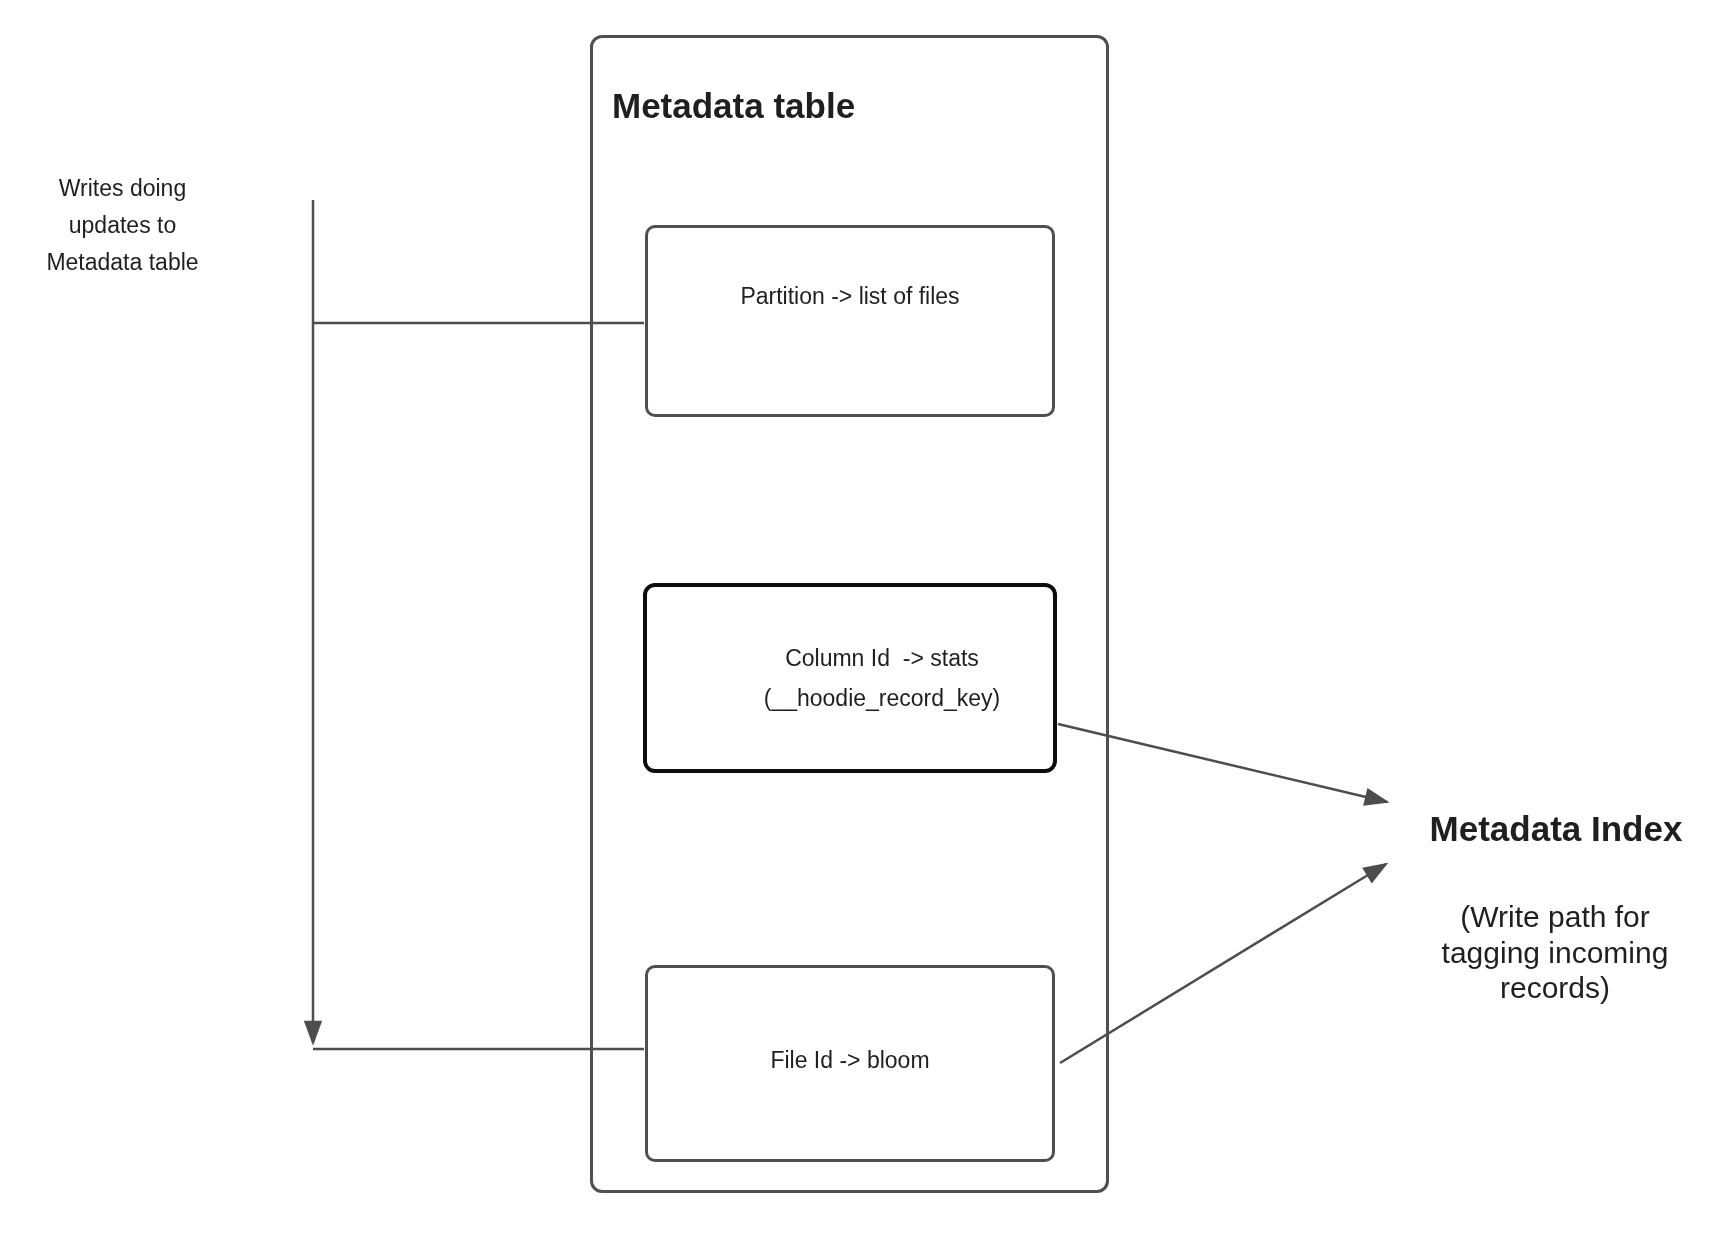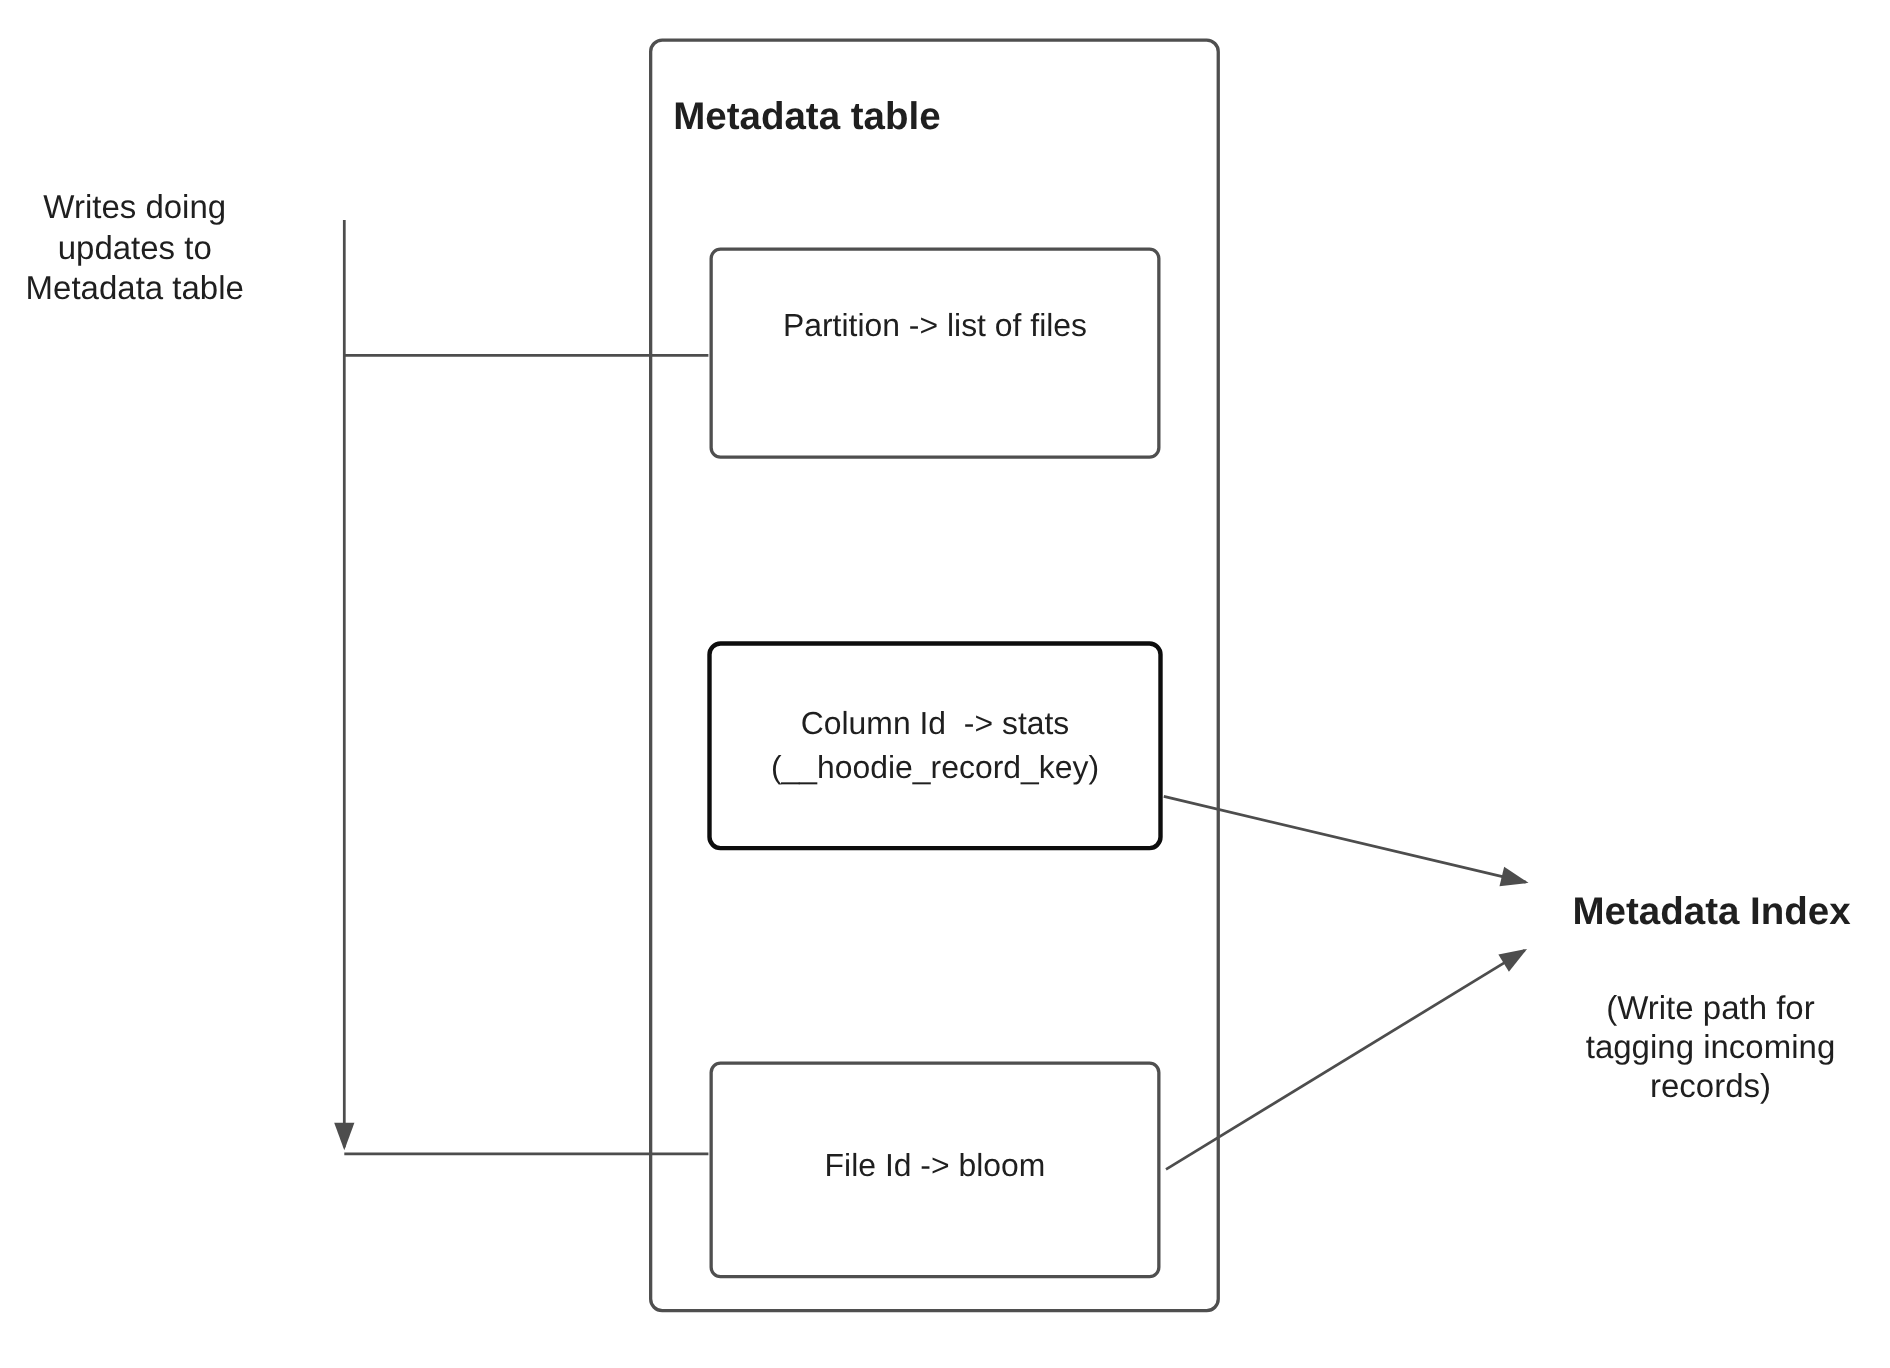--- a/index.html
+++ b/index.html
@@ -27,21 +27,21 @@
   .txt {
     position: absolute;
     white-space: pre-wrap;
     text-align: center;
   }
   .heading {
     font-weight: bold;
     font-size: 35px;
   }
   .body-label {
-    font-size: 29px;
+    font-size: 23px;
   }
   .outer-box {
     position: absolute;
     left: 590px;
     top: 35px;
     width: 519px;
     height: 1158px;
     box-sizing: border-box;
     border: 3px solid #4f4f4f;
     border-radius: 12px;
@@ -96,38 +96,39 @@
     left: 645px;
     top: 475px;
     width: 410px;
     line-height: 44px;
   }
   .stats-label {
     left: 643px;
     top: 638px;
     width: 414px;
     line-height: 40px;
+    padding-left: 32px;
   }
   .bloom-heading {
     left: 645px;
     top: 861px;
     width: 410px;
     line-height: 44px;
   }
   .bloom-label {
     left: 645px;
     top: 1042px;
     width: 410px;
     line-height: 36px;
   }
   .writes-note {
     left: 5px;
     top: 170px;
     width: 235px;
-    font-size: 30px;
+    font-size: 23px;
     line-height: 37px;
   }
   .metadata-index-heading {
     left: 1380px;
     top: 811px;
     width: 352px;
     line-height: 36px;
   }
   .write-path-label {
     left: 1385px;

